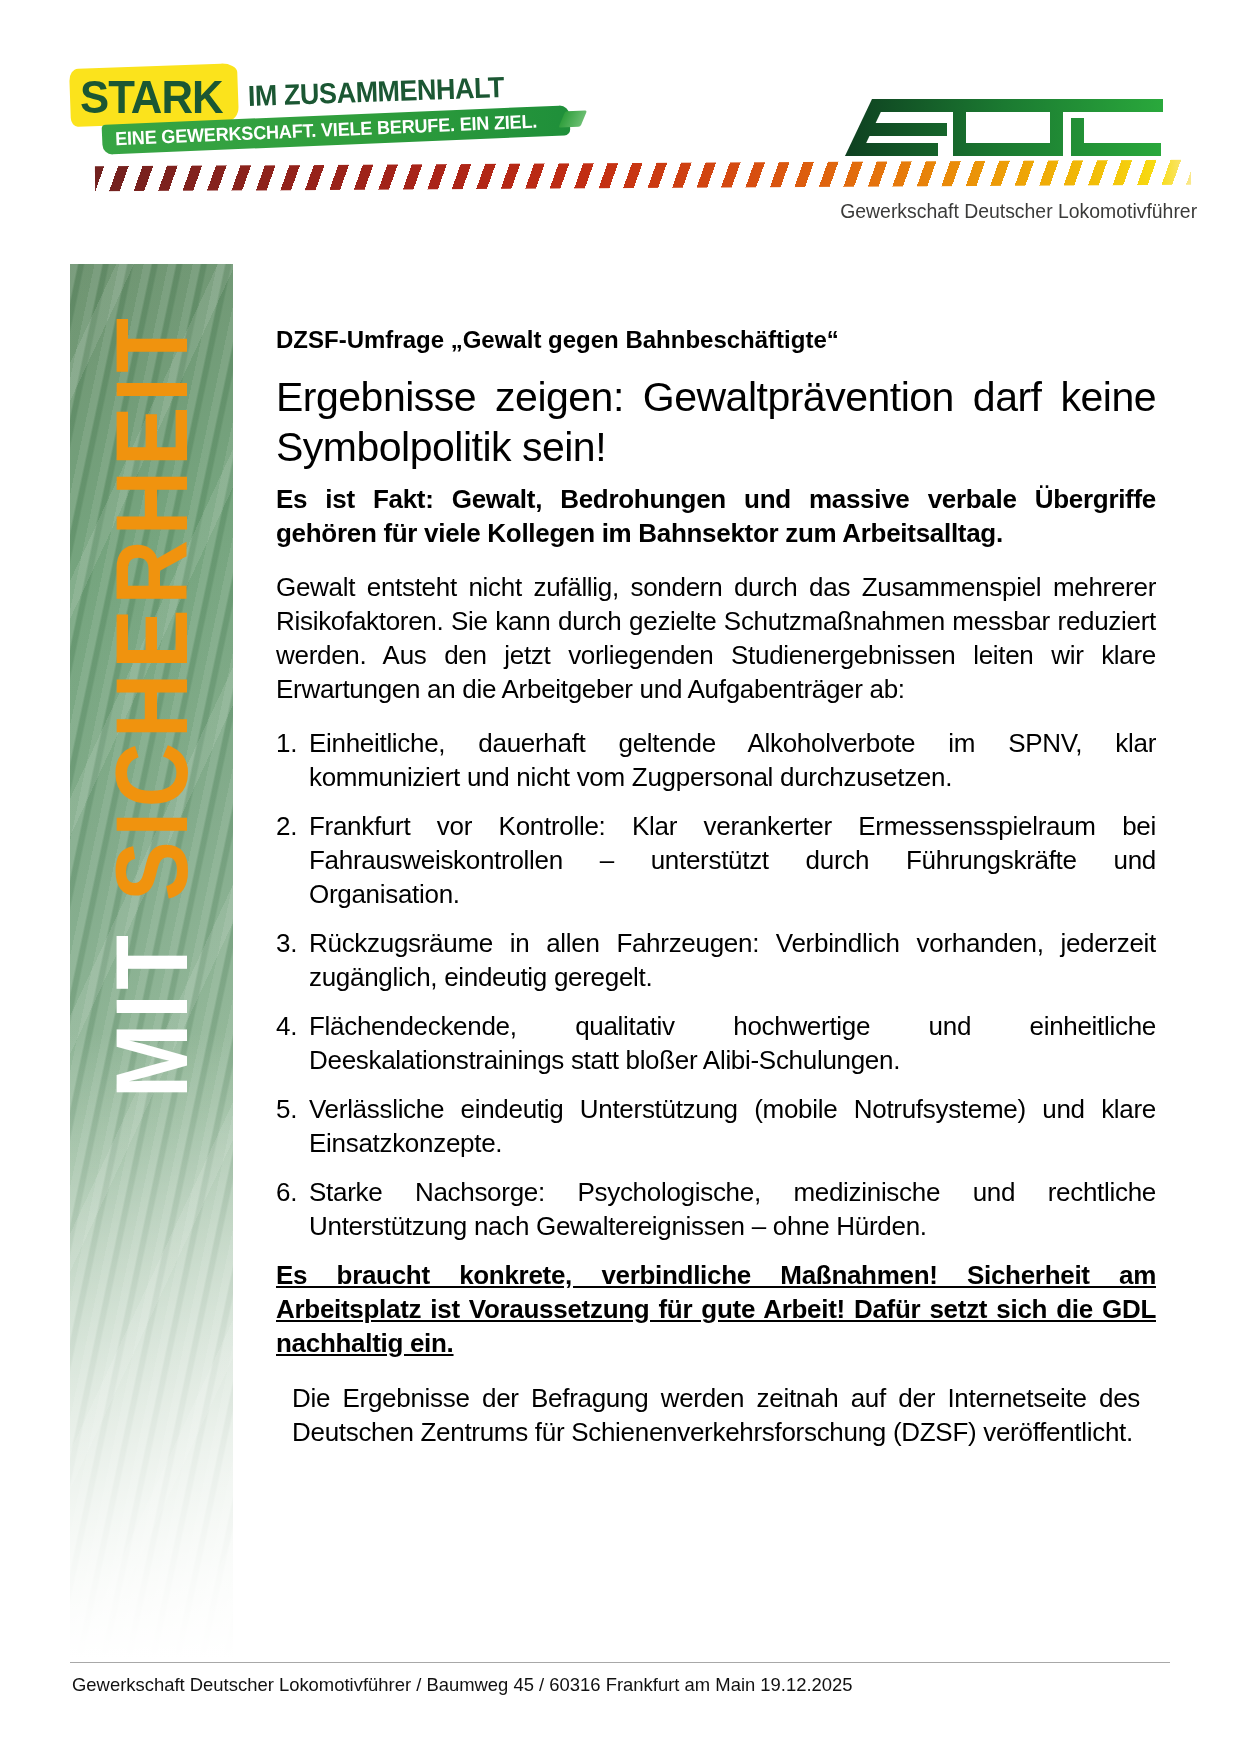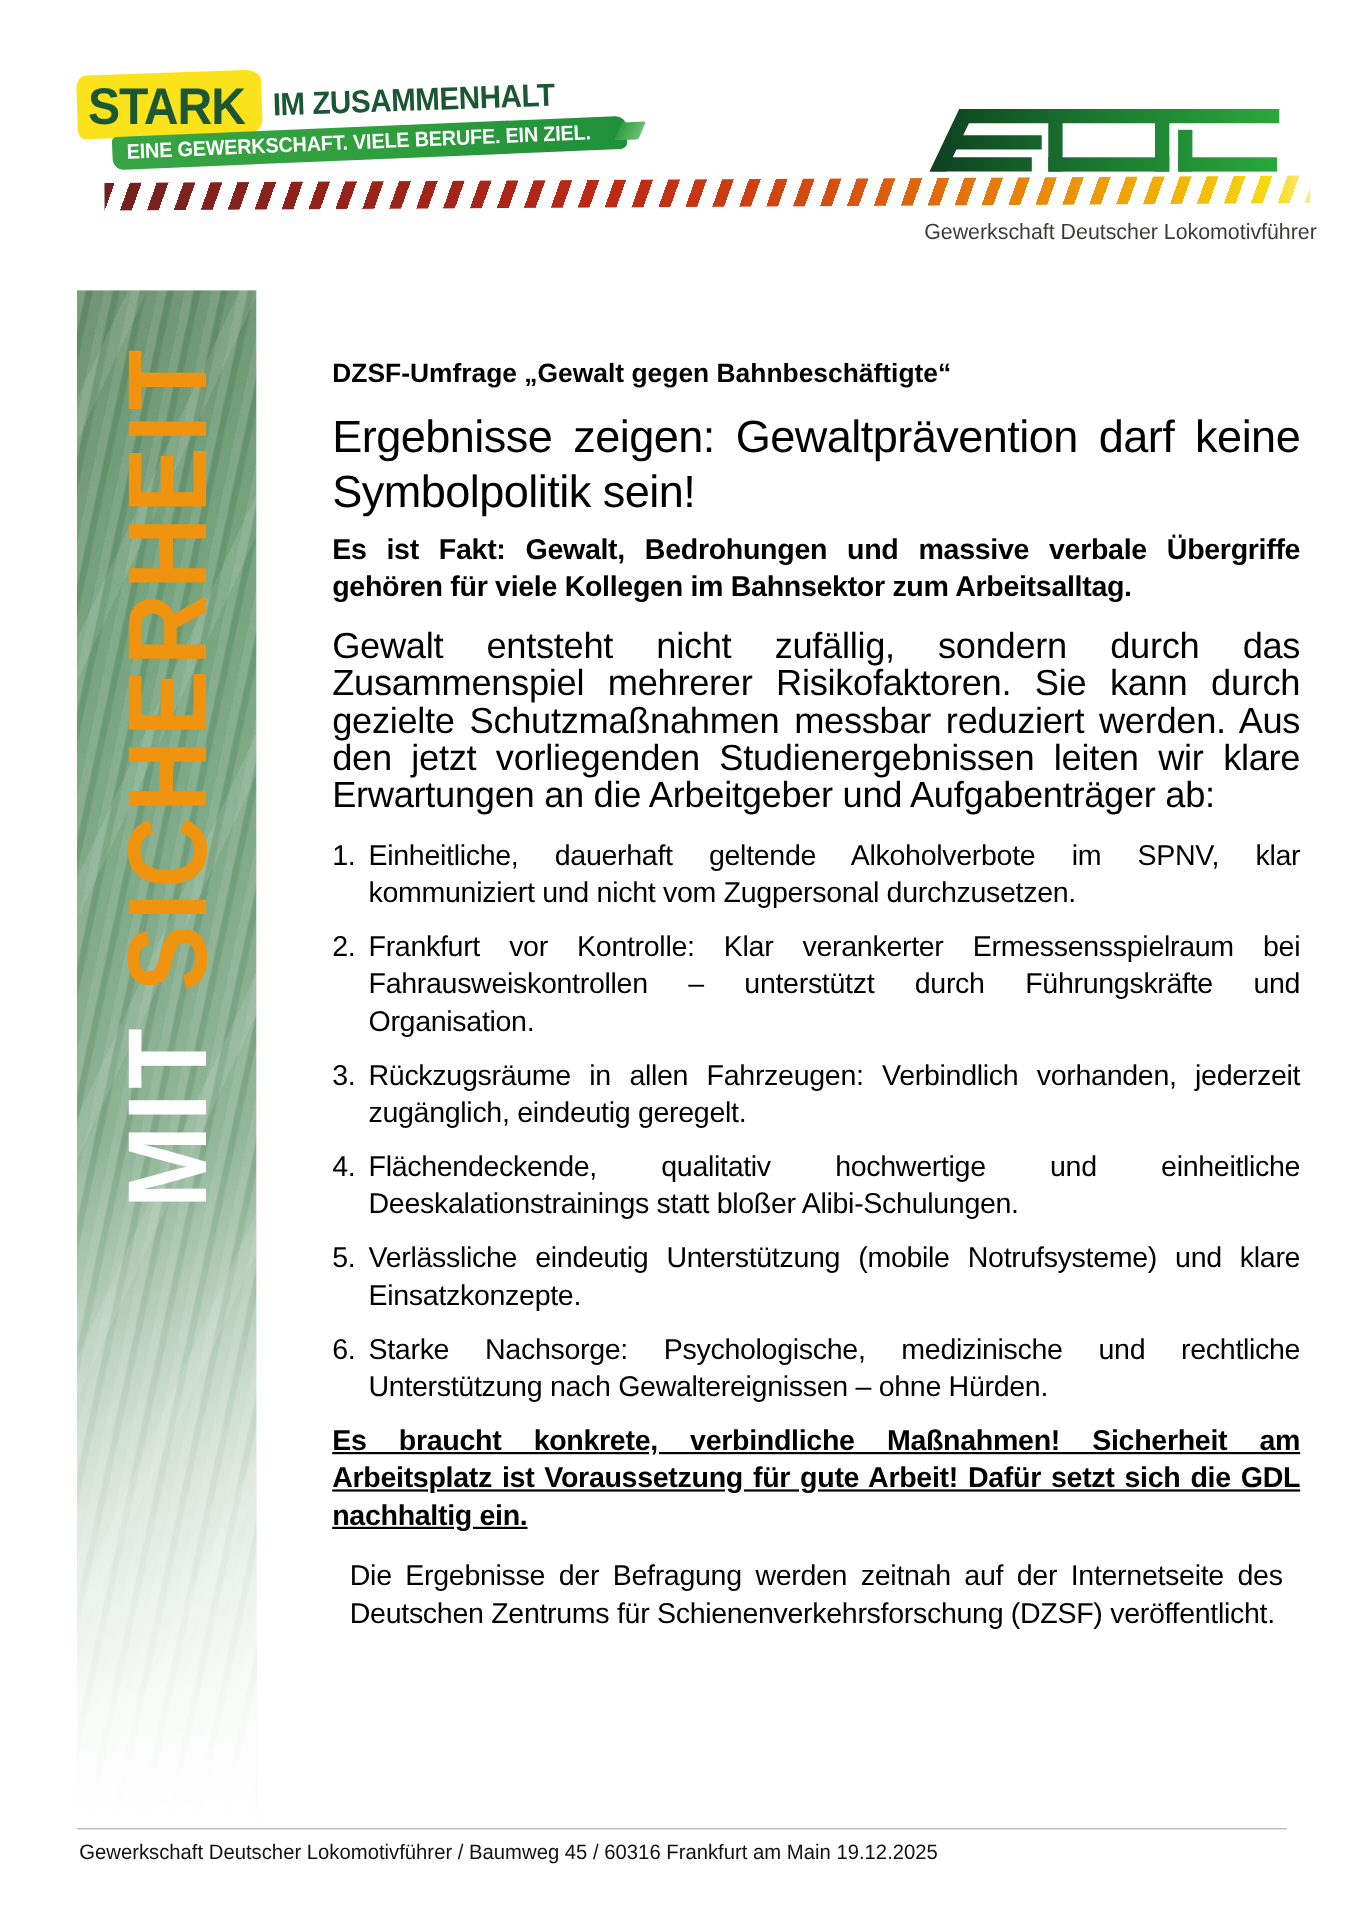--- a/index.html
+++ b/index.html
@@ -58,25 +58,25 @@
   }
   .sidebar-text-wrap{position:absolute;inset:0;display:flex;justify-content:center;align-items:flex-end;
     padding-bottom:508px;box-sizing:border-box;}
   .sidebar-text{
     writing-mode:vertical-rl;transform:rotate(180deg) scaleY(.88);transform-origin:center;
     font-weight:bold;font-size:102px;letter-spacing:5px;line-height:1;white-space:nowrap;
   }
   .w-white{color:#ffffff;}
   .w-orange{color:#f0930e;}
   
-  .content{position:absolute;left:302px;top:326px;width:880px;}
+  .content{position:absolute;left:276px;top:326px;width:880px;}
   .kicker{font-size:24px;font-weight:bold;margin:0 0 18px 0;}
   .title{font-size:41px;font-weight:normal;line-height:50px;margin:0 0 10px 0;text-align:justify;letter-spacing:-.5px;}
   .lead{font-size:26px;font-weight:bold;line-height:34px;margin:0 0 20px 0;text-align:justify;letter-spacing:-.3px;}
-  .para{font-size:33px;line-height:34px;margin:0 0 20px 0;text-align:justify;letter-spacing:-.3px;}
+  .para{font-size:26px;line-height:34px;margin:0 0 20px 0;text-align:justify;letter-spacing:-.3px;}
   ol.demands{list-style:none;margin:0 0 6px 0;padding:0;}
   ol.demands li{
     position:relative;padding-left:33px;margin:0 0 15px 0;
     font-size:26px;line-height:34px;text-align:justify;letter-spacing:-.3px;
   }
   ol.demands .num{position:absolute;left:0;top:0;}
   .seg-b{font-weight:normal;}
   .conclusion{font-size:26px;font-weight:bold;line-height:34px;margin:6px 0 21px 0;text-align:justify;letter-spacing:-.3px;text-decoration:underline;}
   .closing{font-size:26px;line-height:34px;margin:16px;text-align:justify;letter-spacing:-.3px;}
   

